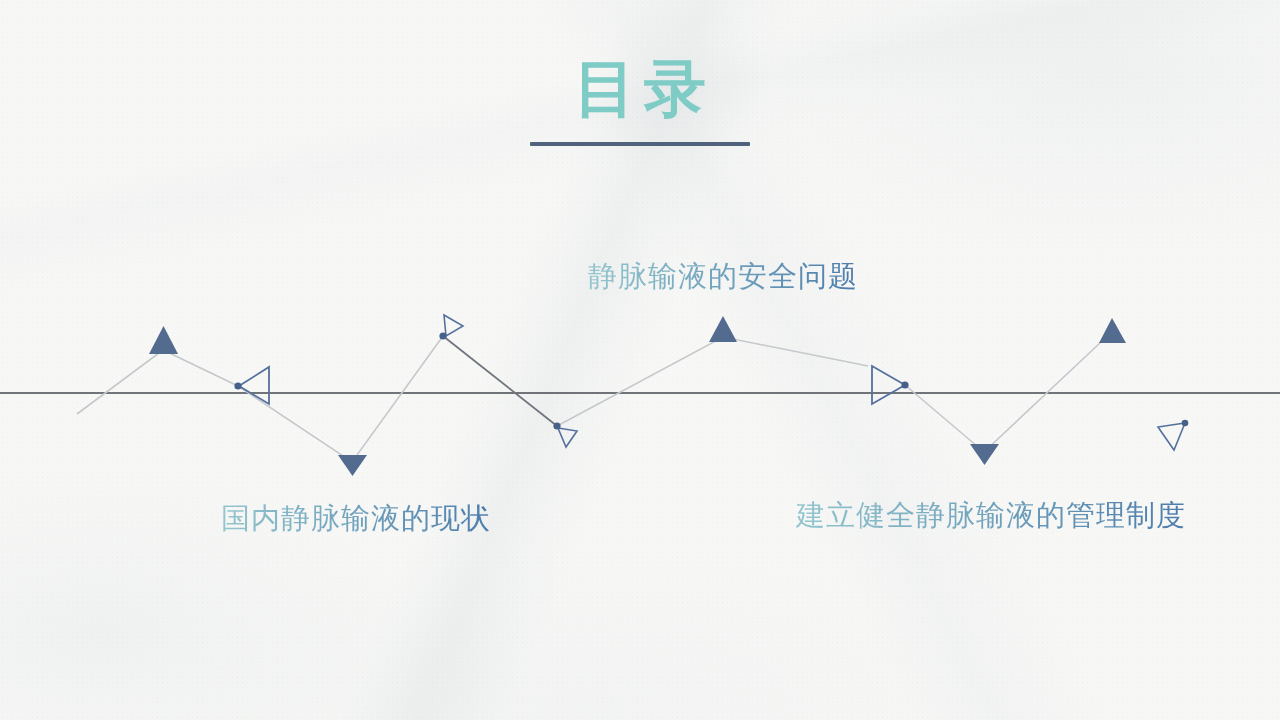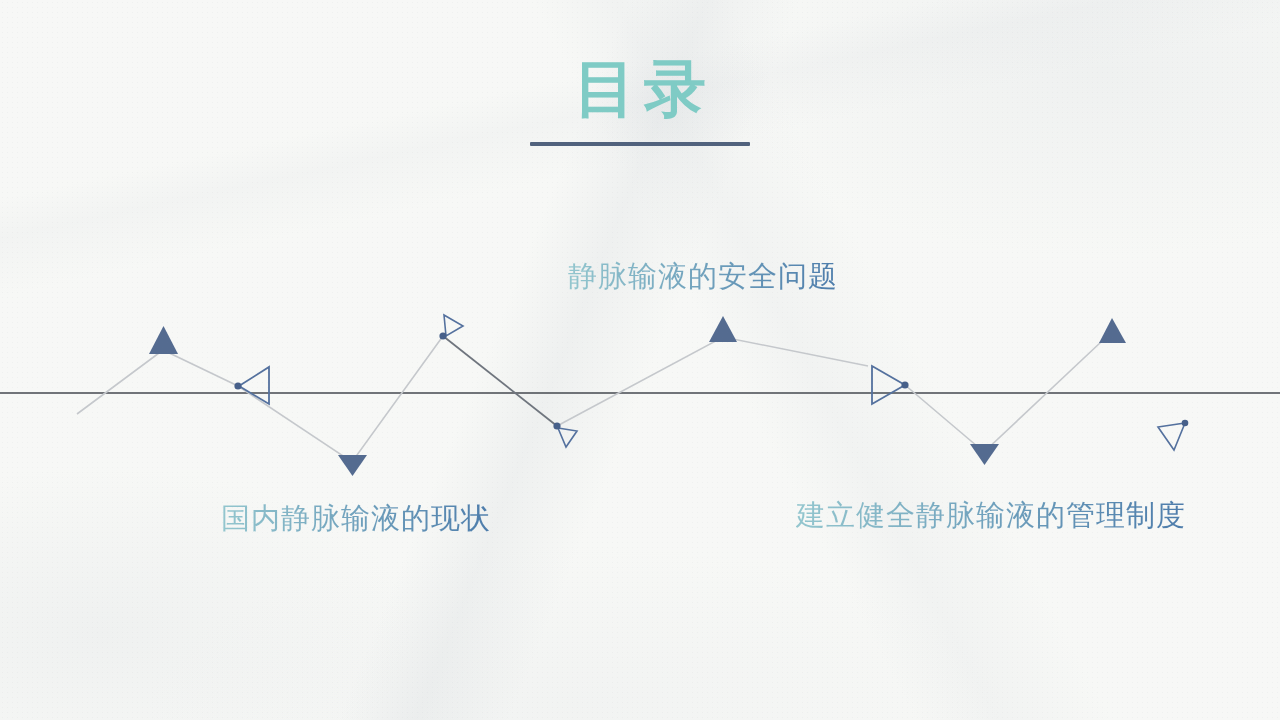--- a/index.html
+++ b/index.html
@@ -62,21 +62,21 @@
   }
   @supports (-webkit-background-clip: text){
     .label{
       background-image:linear-gradient(90deg,var(--label-grad-start),var(--label-grad-end));
       -webkit-background-clip:text;
       background-clip:text;
       -webkit-text-fill-color:transparent;
       color:transparent;
     }
   }
-  .label-safety{left:568px;top:261px;}
+  .label-safety{left:588px;top:261px;}
   .label-status{left:221px;top:503px;font-family:Liberation Serif, serif;}
   .label-management{left:796px;top:500px;text-decoration:underline;}
   svg.deco{position:absolute;left:0;top:0;width:1280px;height:720px;pointer-events:none;}
 </style>
 </head>
 <body>
 
 <div class="slide">
   <div class="texture"></div>
 

